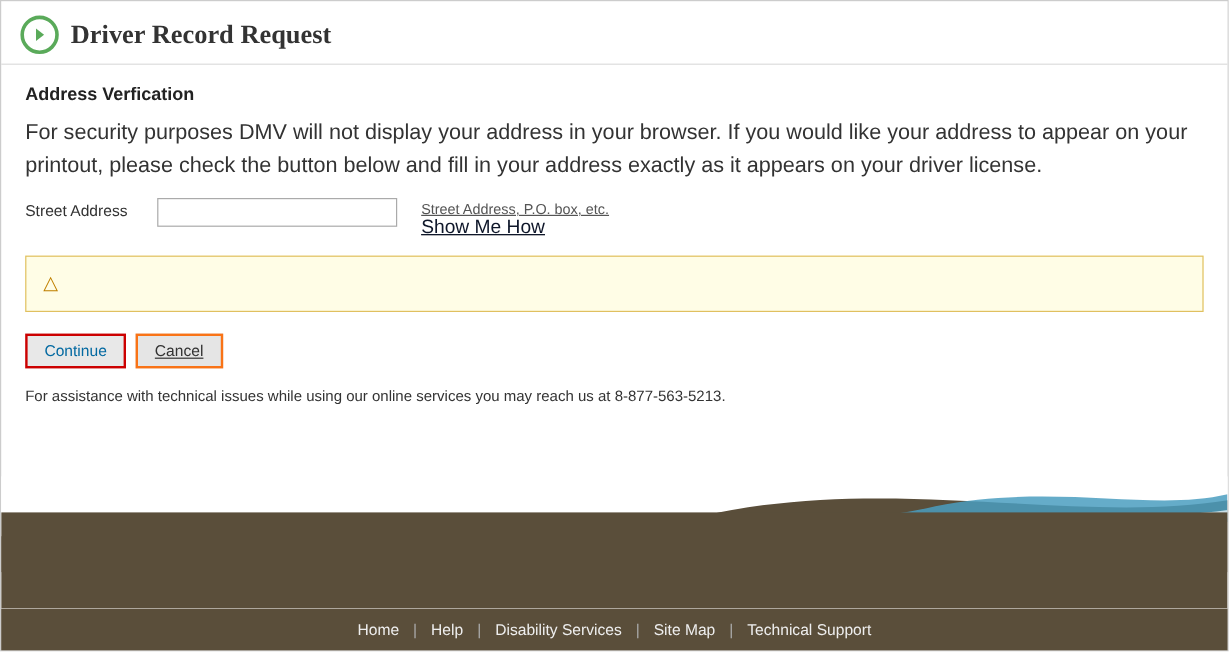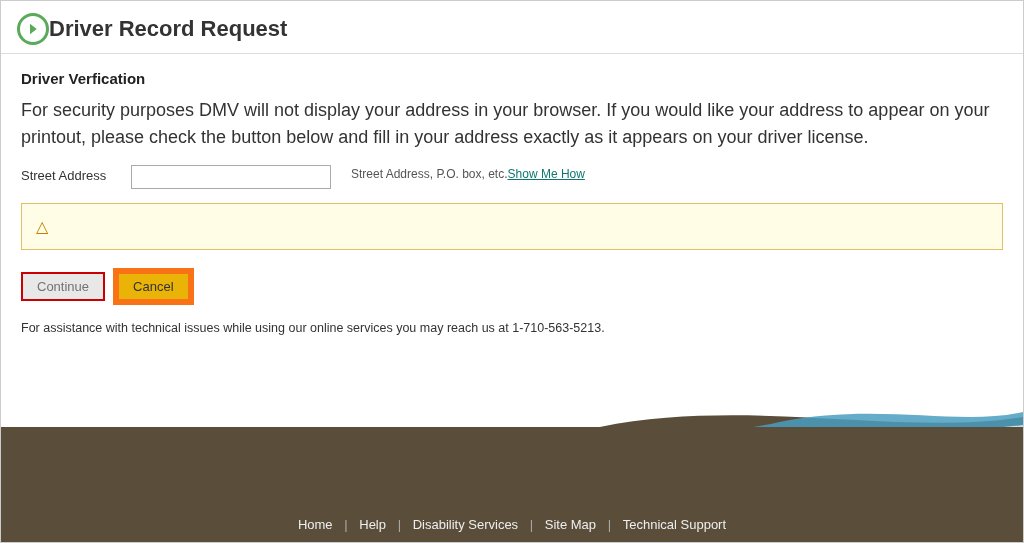--- a/index.html
+++ b/index.html
@@ -15,20 +15,22 @@
       border: 1px solid #ccc;
       min-height: 543px;
       display: flex;
       flex-direction: column;
     }
     .header {
       padding: 12px 16px 8px 16px;
       border-bottom: 1px solid #ddd;
       display: flex;
       align-items: center;
+      gap: 10px;
+      font-family: Liberation Serif, serif;
     }
     .header-icon {
       width: 32px;
       height: 32px;
       border-radius: 50%;
       border: 3px solid #5aaa5a;
       display: flex;
       align-items: center;
       justify-content: center;
       flex-shrink: 0;
@@ -97,33 +99,34 @@
     .field-input-group input[type="text"] {
       width: 200px;
       height: 24px;
       border: 1px solid #aaa;
       padding: 2px 5px;
       font-size: 12px;
     }
     .field-hint {
       margin-left: 10px;
       display: flex;
-      flex-direction: row;
+      flex-direction: column;
       font-size: 12px;
       color: #555;
       padding-top: 2px;
+      text-decoration: underline;
     }
     .field-hint-text {
       color: #555;
     }
     .show-me-how {
-      color: #0f766e;
+      color: #0f172a;
       text-decoration: underline;
       cursor: pointer;
-      font-size: 12px;
+      font-size: 16px;
     }
     .warning-box {
       background: #fffde6;
       border: 1px solid #e0c060;
       padding: 10px 14px;
       margin-bottom: 18px;
       display: flex;
       align-items: flex-start;
       gap: 10px;
       font-size: 12.5px;
@@ -143,29 +146,30 @@
       gap: 8px;
       margin-bottom: 16px;
       align-items: center;
     }
     .btn-continue {
       background: #e8e8e8;
       border: 2px solid #cc0000;
       padding: 5px 14px;
       font-size: 13px;
       cursor: pointer;
-      color: #737373;
+      color: #0369a1;
     }
     .btn-cancel {
-      background: #eab308;
-      border: 6px solid #f97316;
+      background: #e5e5e5;
+      border: 2px solid #f97316;
       padding: 5px 14px;
       font-size: 13px;
       cursor: pointer;
       color: #333;
+      text-decoration: underline;
     }
     .help-text {
       font-size: 12.5px;
       color: #333;
       margin-bottom: 20px;
     }
     
     .wave-area {
       position: relative;
       height: 110px;
@@ -211,21 +215,21 @@
   <div class="header">
     <div class="header-icon">
       <svg viewBox="0 0 24 24" xmlns="http://www.w3.org/2000/svg">
         <path d="M8 5l9 7-9 7V5z"></path>
       </svg>
     </div>
     <span class="header-title">Driver Record Request</span>
   </div>
 
   <div class="content">
-    <div class="section-title">Driver Verfication</div>
+    <div class="section-title">Address Verfication</div>
     <div class="description">For security purposes DMV will not display your address in your browser. If you would like your address to appear on your printout, please check the button below and fill in your address exactly as it appears on your driver license.</div>
 
 
     <div class="field-row">
       <span class="field-label">Street Address</span>
       <div class="field-input-group">
         <input type="text" value="" style="">
       </div>
       <div class="field-hint">
         <span class="field-hint-text">Street Address, P.O. box, etc.</span>
@@ -235,21 +239,21 @@
 
     <div class="warning-box">
       <span class="warning-icon">△</span>
     </div>
 
     <div class="button-row">
       <button class="btn-continue">Continue</button>
       <button class="btn-cancel">Cancel</button>
     </div>
 
-    <div class="help-text">For assistance with technical issues while using our online services you may reach us at 1-710-563-5213.</div>
+    <div class="help-text">For assistance with technical issues while using our online services you may reach us at 8-877-563-5213.</div>
   </div>
 
   <div class="wave-area">
     <svg class="wave-svg" viewBox="0 0 1024 80" xmlns="http://www.w3.org/2000/svg" preserveAspectRatio="none">
 
       <path d="M0,50 C200,10 400,80 600,30 C750,0 900,40 1024,20 L1024,80 L0,80 Z" fill="#5a4e3a"></path>
 
       <path d="M400,45 C500,20 650,55 780,25 C880,5 960,30 1024,15 L1024,38 C960,50 880,28 780,48 C650,75 500,42 400,65 Z" fill="#4a9ec0" opacity="0.85"></path>
 
       <path d="M410,52 C500,35 640,60 760,38 C850,22 940,40 1024,28 L1024,35 C940,47 850,30 760,46 C640,68 500,43 410,60 Z" fill="white" opacity="0.7"></path>

